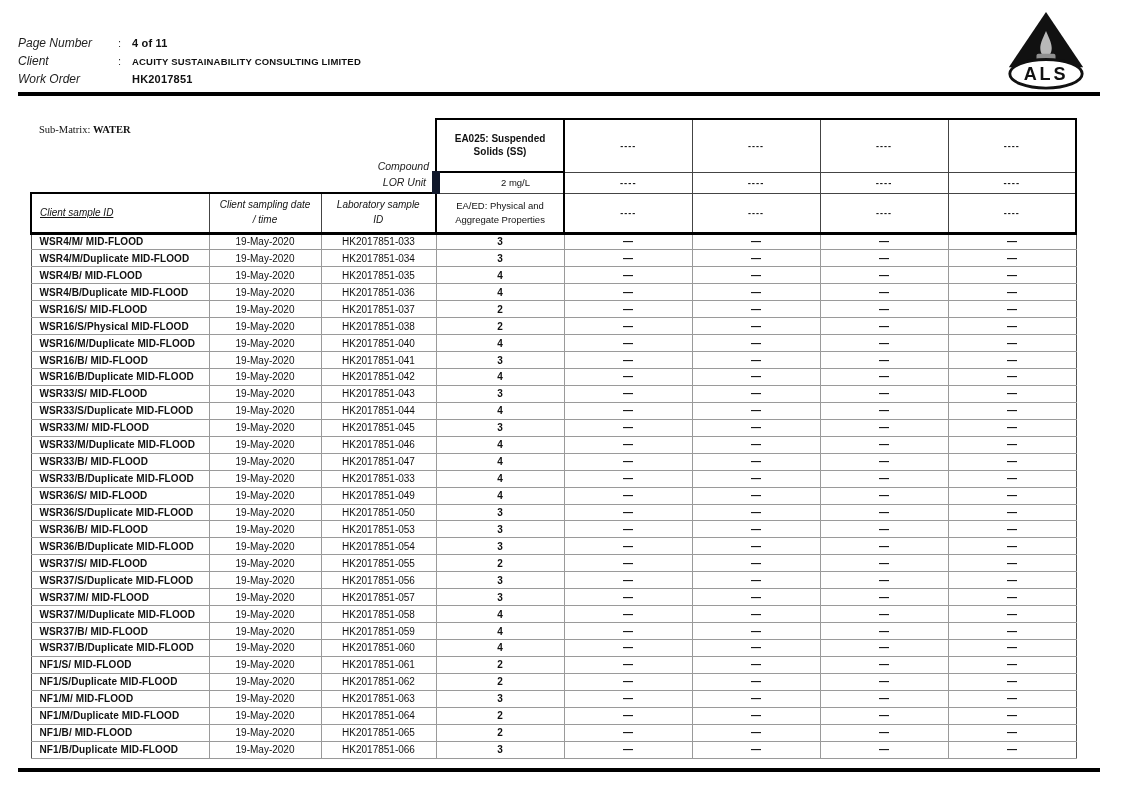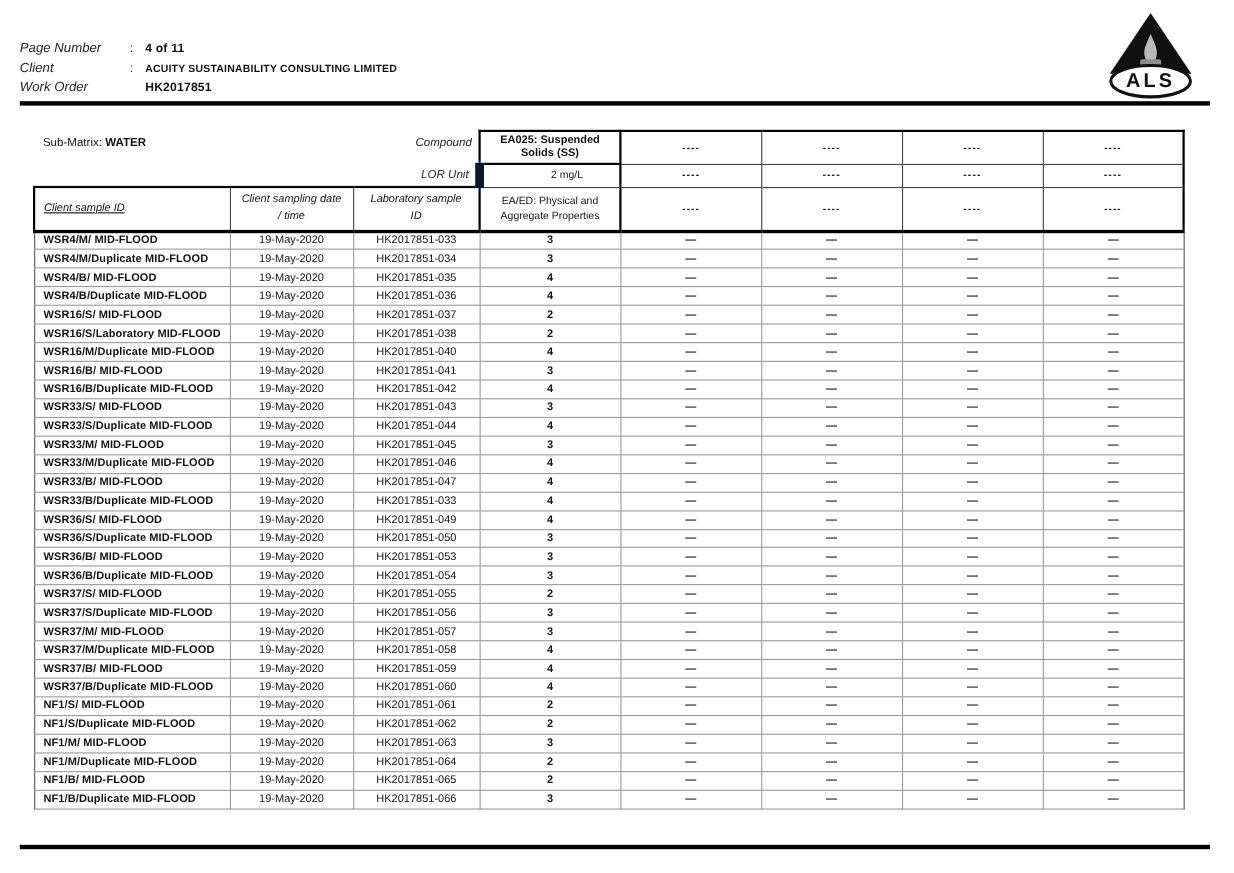--- a/index.html
+++ b/index.html
@@ -38,23 +38,23 @@
     position: absolute; left: 30px; top: 118px;
     width: 1045px;
     border-collapse: collapse;
     table-layout: fixed;
   }
   td, th { overflow: hidden; }
 
   
   td.meta { border: none; vertical-align: top; }
   .meta-flex { display: flex; justify-content: space-between; align-items: flex-start; padding: 5px 6px 0 8px; }
-  .submatrix { font-size: 10.5px; }
+  .submatrix { font-size: 10.5px; font-family: Liberation Serif, serif; }
   .submatrix b { font-weight: bold; }
-  .side-label { font-style: italic; font-size: 10.5px; color: #222; }
+  .side-label { font-style: italic; font-size: 10.5px; color: #222; margin-top: 36px; }
   td.meta.lor-row { text-align: right; padding: 0 6px 2px 0; vertical-align: bottom; }
 
   
   .grp { border: 1px solid #444; text-align: center; vertical-align: middle; background: #fff; }
   tr.rowA .grp { border-top: 2px solid #000; height: 30px; }
   tr.rowA .grp.last, tr.rowB .grp.last, tr.rowC .grp.last { border-right: 2px solid #000; }
   td.compound-title {
     border: 2px solid #000 !important;
     font-weight: bold; font-size: 10px; line-height: 1.25;
   }
@@ -221,21 +221,21 @@
     <td class="sid">WSR16/S/ MID-FLOOD</td>
     <td class="c">19-May-2020</td>
     <td class="c">HK2017851-037</td>
     <td class="c val">2</td>
     <td class="c dash">—</td>
     <td class="c dash">—</td>
     <td class="c dash">—</td>
     <td class="c dash">—</td>
   </tr>
       <tr>
-    <td class="sid">WSR16/S/Laboratory MID-FLOOD</td>
+    <td class="sid">WSR16/S/Physical MID-FLOOD</td>
     <td class="c">19-May-2020</td>
     <td class="c">HK2017851-038</td>
     <td class="c val">2</td>
     <td class="c dash">—</td>
     <td class="c dash">—</td>
     <td class="c dash">—</td>
     <td class="c dash">—</td>
   </tr>
       <tr>
     <td class="sid">WSR16/M/Duplicate MID-FLOOD</td>

